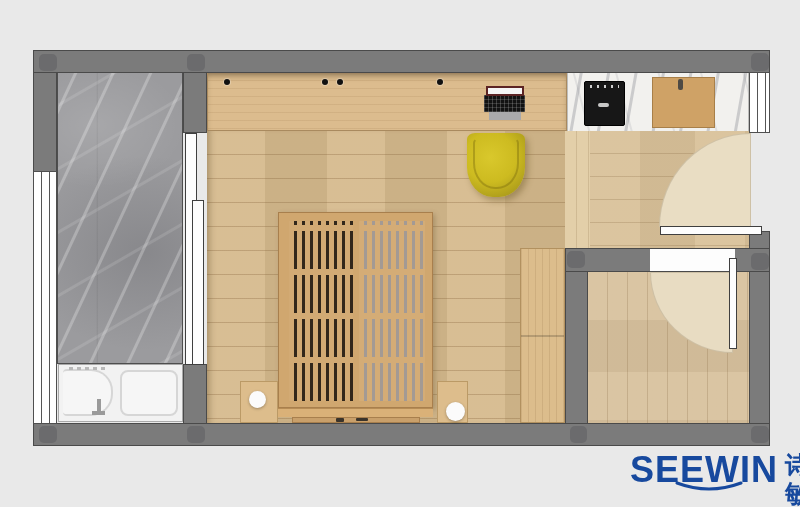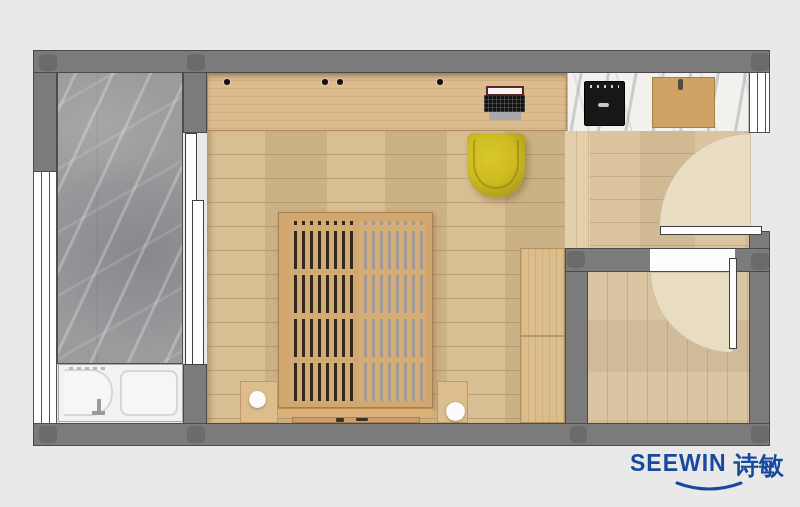--- a/index.html
+++ b/index.html
@@ -83,21 +83,21 @@
   .laptop-palm{position:absolute;background:#a9a9ab;}
   .knob{position:absolute;width:6px;height:6px;background:#111;border-radius:50%;box-shadow:0 0 0 1px rgba(255,255,255,.25);}
   .faucet-stem{position:absolute;background:#9a9a9a;}
   .vents{position:absolute;background:repeating-linear-gradient(90deg,#b9b9b9 0 4px, rgba(0,0,0,0) 4px 8px);}
   .notch{position:absolute;background:#3a332a;border-radius:1px;}
   .footer-strip{position:absolute;background:#dab178;border-top:1px solid #b68c55;box-sizing:border-box;}
   .base-strip{position:absolute;background:#c9a06b;border:1px solid #a87f4d;box-sizing:border-box;}
 
   
   .logo{position:absolute;display:flex;align-items:flex-start;gap:7px;color:#17499e;}
-  .logo .latin{font-weight:bold;font-size:23px;letter-spacing:1px;line-height:1;}
+  .logo .latin{font-weight:bold;font-size:36px;letter-spacing:1px;line-height:1;}
   .logo .cjk{font-weight:bold;font-size:25px;line-height:1.1;}
   .logo svg{position:absolute;left:44px;top:28px;}
 </style>
 </head>
 <body>
 
 <div class="canvas">
 
   <div class="marble-gray" style="left:57px;top:72px;width:126px;height:292px;"></div>
   <div class="wood-desk" style="left:207px;top:72px;width:360px;height:59px;"></div>

